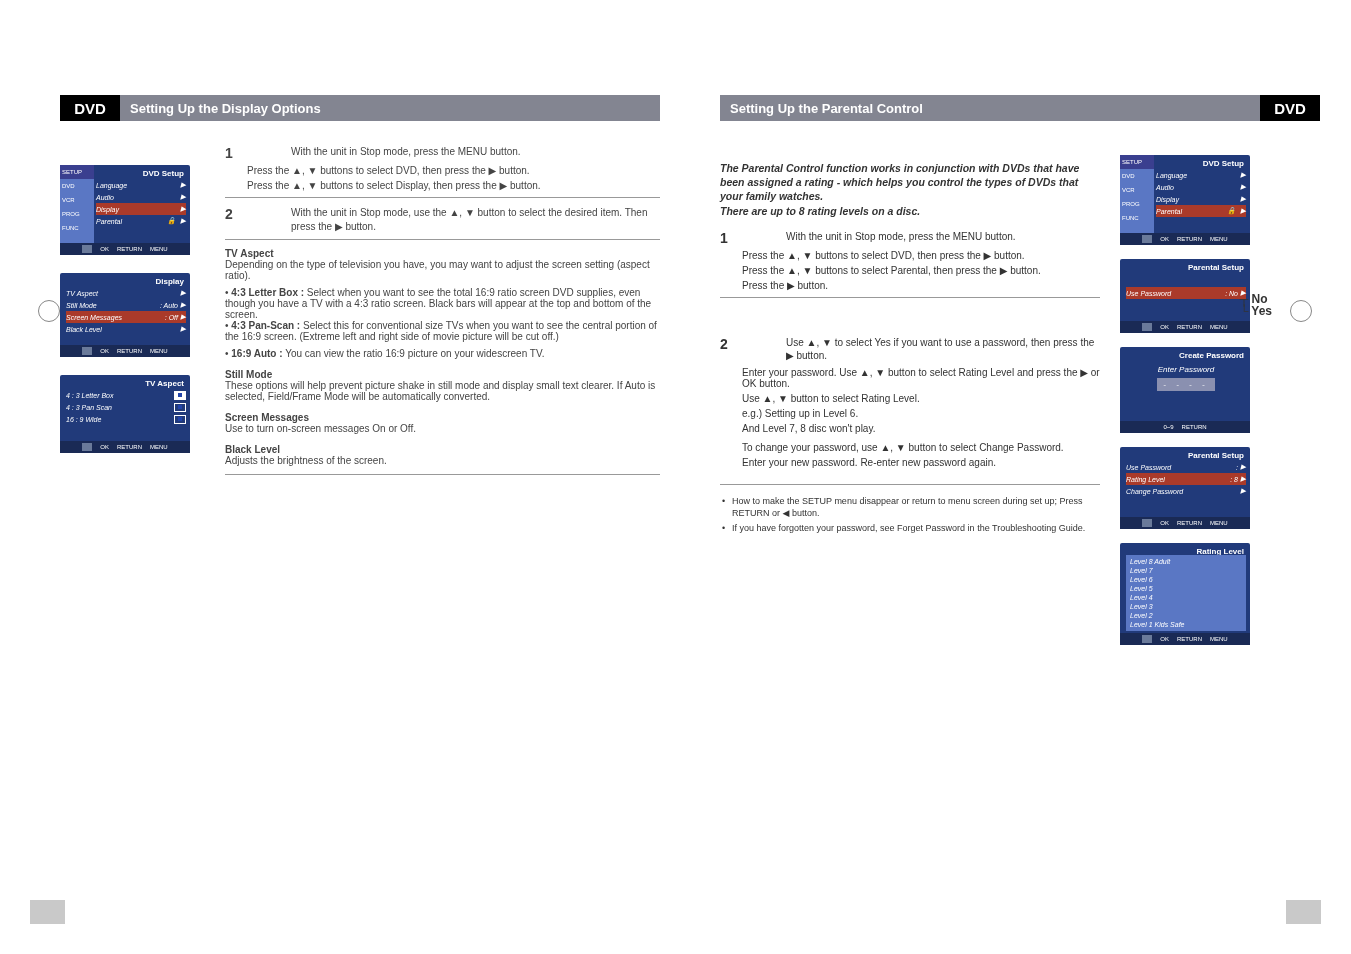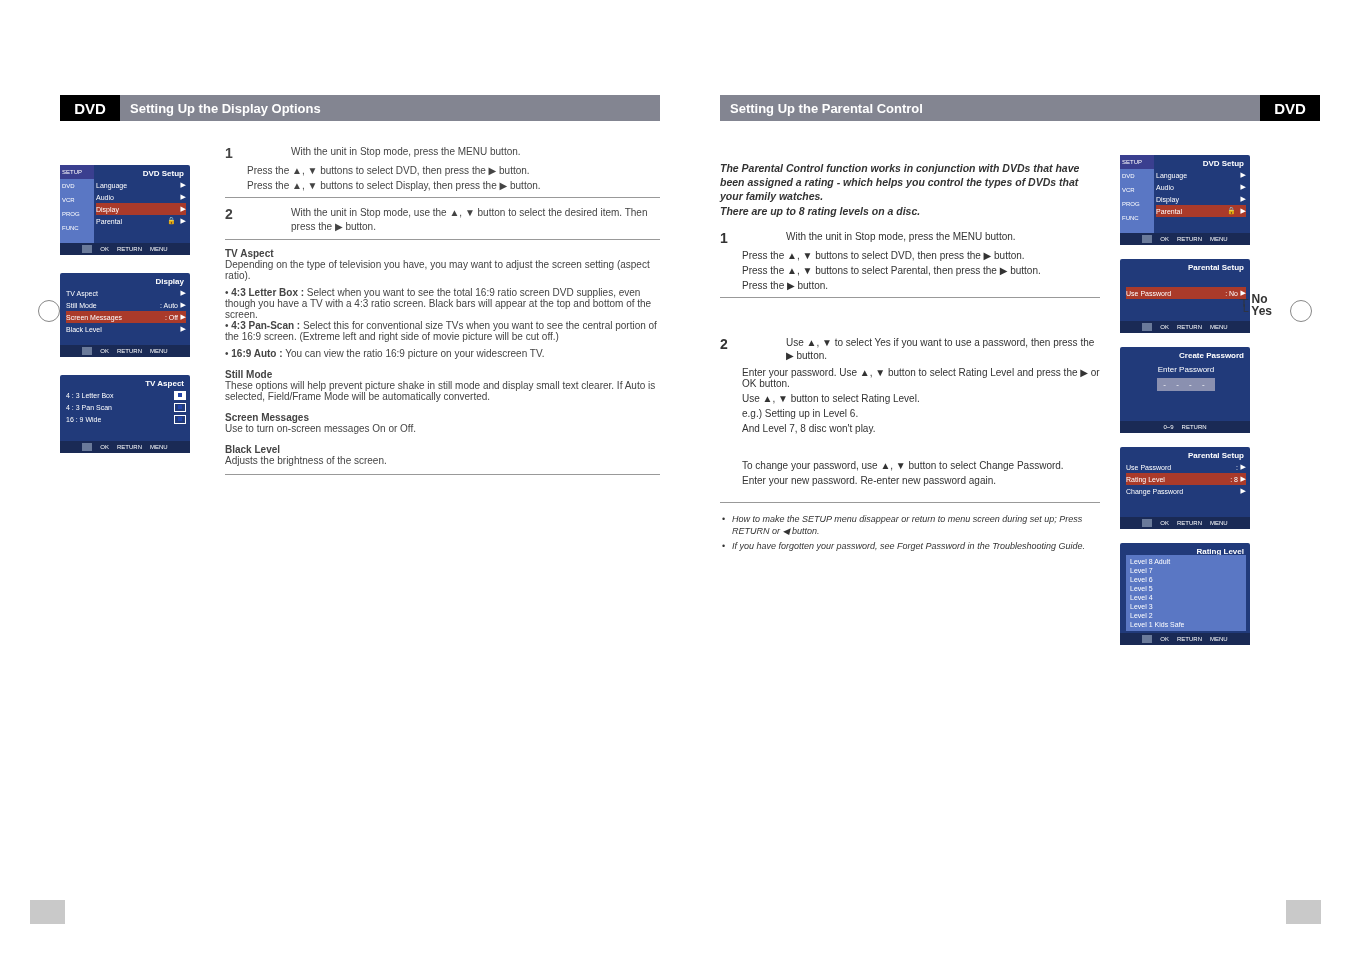--- a/index.html
+++ b/index.html
@@ -22,21 +22,21 @@
   .osd-wide { width:130px; }
   .osd-title { position:absolute; top:4px; right:6px; font-weight:bold; font-size:8px; }
   .osd-sidebar { position:absolute; left:0; top:0; bottom:12px; width:34px; background:#5a77c4; }
   .osd-sidebar div { height:14px; display:flex; align-items:center; gap:2px; padding-left:2px; font-size:6px; }
   .osd-sidebar div.sel { background:#3a3f8f; }
   .osd-row { display:flex; align-items:center; height:12px; font-size:7px; }
   .osd-row .lab { flex:1; }
   .osd-row .val { width:12px; text-align:center; }
   .osd-row .arr { width:8px; text-align:right; }
   .osd-row.hi { background:#aa3a2a; }
-  .osd-body { position:absolute; left:36px; right:4px; top:14px; }
+  .osd-body { position:absolute; left:36px; right:4px; top:14px;font-style:italic; }
   .osd-foot { position:absolute; bottom:0; left:0; right:0; height:12px; background:#1a2a55; display:flex; gap:8px; align-items:center; justify-content:center; font-size:6px; }
   .osd-foot .x { background:#6a7a9a; width:10px; height:8px; display:inline-block; }
   .osd-nosb .osd-body { left:6px; }
   .tv-box { width:12px; height:9px; border:1px solid #fff; display:inline-flex; align-items:center; justify-content:center; }
   .tv-box.sel { background:#fff; }
   .tv-dot { width:4px; height:4px; background:#24a; }
   .tv-box.sel .tv-dot { background:#24a; }
 
   .pw-field { background:#8a90b0; color:#fff; padding:2px 6px; letter-spacing:4px; font-size:8px; display:inline-block; margin-top:4px; }
 
@@ -50,21 +50,21 @@
   .step-sub { padding-left:22px; margin-top:4px; }
 
   .intro { font-style:italic; font-weight:bold; font-size:10.5px; line-height:1.35; margin-bottom:12px; }
 
   .right-osd-col { position:absolute; right:-240px; top:60px; width:130px; }
   .right-osd-col .osd { margin-bottom:14px; }
 
   
   .page-right .right-osd-col { position:absolute; left:400px; right:auto; top:60px; width:130px; }
 
-  .notes { font-size:9px; font-style:italic; color:#333; margin-top:10px; padding-left:12px; line-height:1.35; }
+  .notes { font-size:9px; color:#333; margin-top:10px; padding-left:12px; line-height:1.35; }
   .notes li { margin-bottom:3px; list-style:none; position:relative; }
   .notes li::before { content:"•"; position:absolute; left:-10px; font-style:normal; }
 
   .use-pw-arrow { position:absolute; right:-22px; top:34px; font-size:12px; line-height:1; color:#333; font-weight:bold; }
 </style>
 </head>
 <body>
 
 <span class="hole hole-left"></span>
 <span class="hole hole-right"></span>
@@ -238,21 +238,21 @@
 
     <div class="step" style="border:none;">
       <div class="step-row">
           <span class="step-num">2</span>
           <span class="step-body">Use ▲, ▼ to select Yes if you want to use a password, then press the ▶ button.</span>
         </div>
       <div class="step-sub">Enter your password. Use ▲, ▼ button to select Rating Level and press the ▶ or OK button.</div>
       <div class="step-sub">Use ▲, ▼ button to select Rating Level.</div>
       <div class="step-sub">e.g.) Setting up in Level 6.</div>
       <div class="step-sub">And Level 7, 8 disc won't play.</div>
-      <div class="step-sub" style="margin-top:26px;">To change your password, use ▲, ▼ button to select Change Password.</div>
+      <div class="step-sub" style="margin-top:8px;">To change your password, use ▲, ▼ button to select Change Password.</div>
       <div class="step-sub">Enter your new password. Re-enter new password again.</div>
     </div>
 
     <div style="border-top:1px solid #999; margin-top:10px;"></div>
     <ul class="notes">
       <li>How to make the SETUP menu disappear or return to menu screen during set up; Press RETURN or ◀ button.</li>
       <li>If you have forgotten your password, see Forget Password in the Troubleshooting Guide.</li>
     </ul>
   </div>
 

